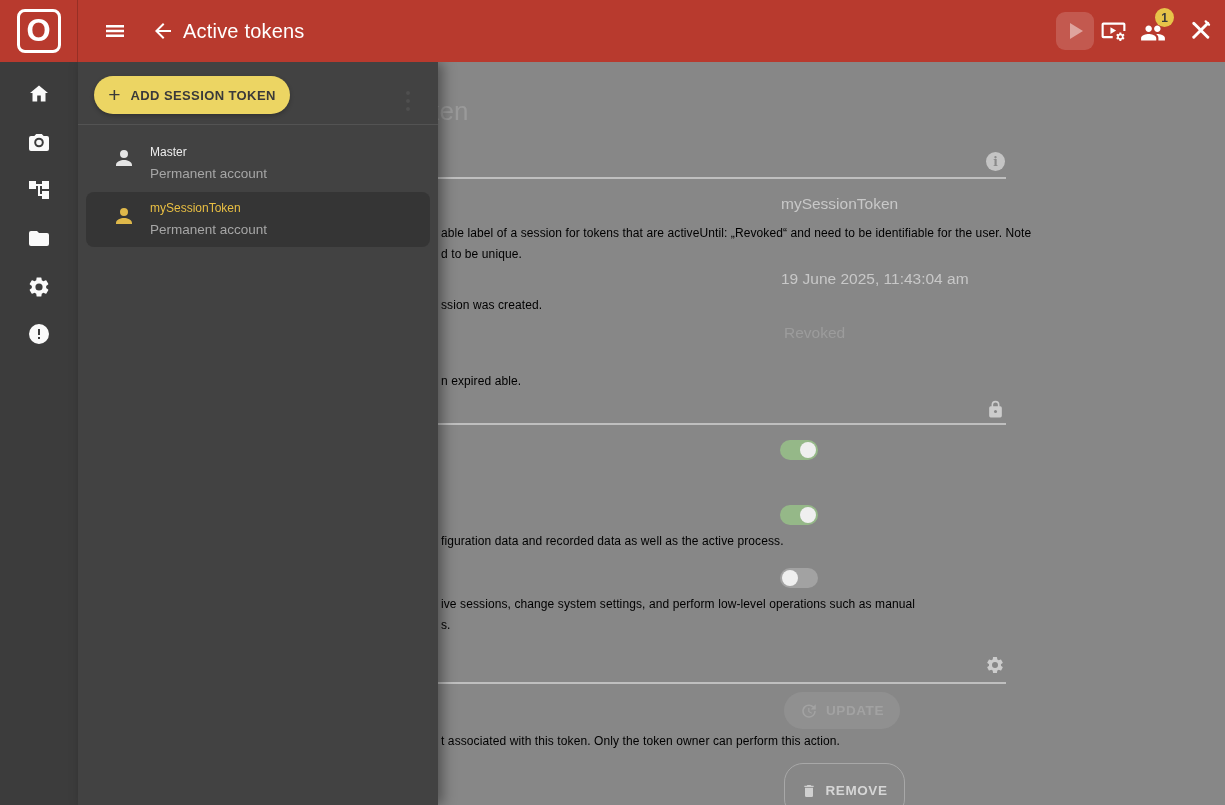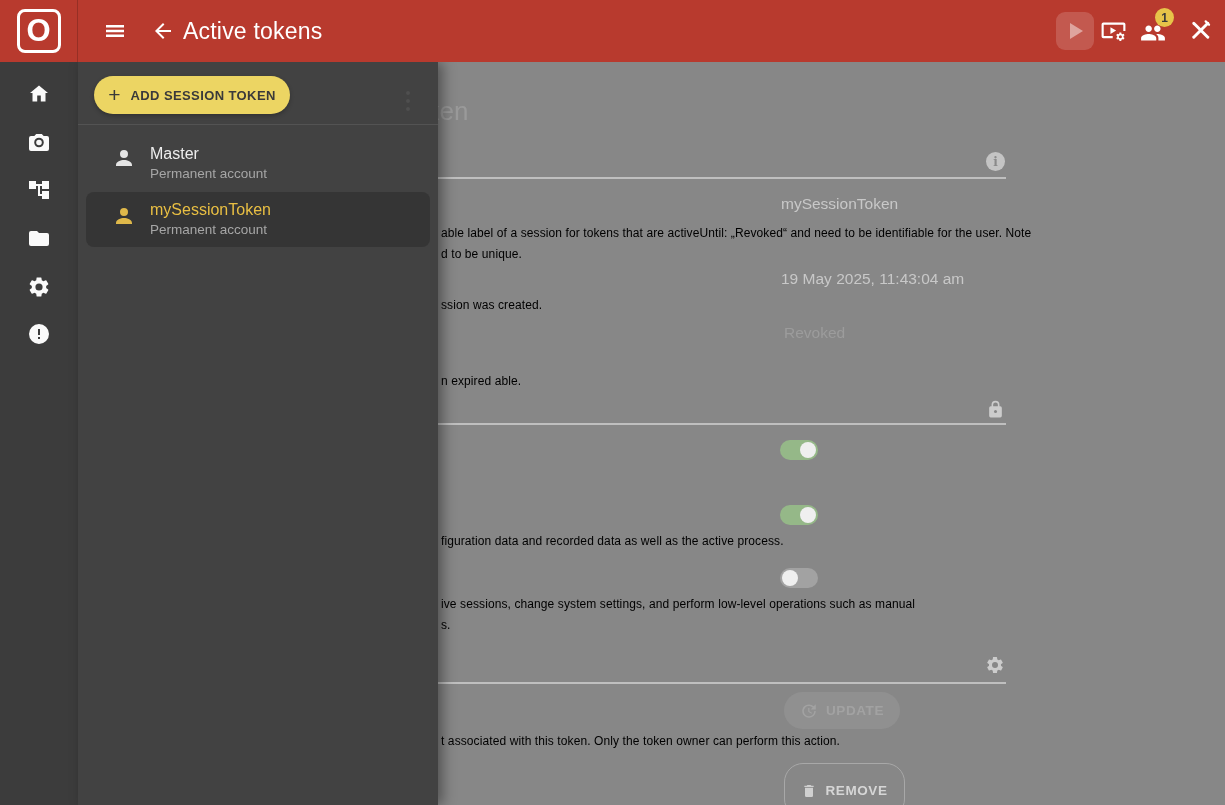--- a/index.html
+++ b/index.html
@@ -11,41 +11,41 @@
   }
   svg{display:block}
   
   .header{position:absolute;left:0;top:0;width:1225px;height:62px;background:#b83a2e;z-index:50;display:flex;align-items:center;}
   .logo-block{position:absolute;left:0;top:0;width:78px;height:62px;display:flex;align-items:center;justify-content:center;border-right:1px solid rgba(0,0,0,0.18);}
   .logo-box{width:44px;height:44px;border:3px solid #fff;border-radius:8px;display:flex;align-items:center;justify-content:center;}
   .logo-box span{color:#fff;font-size:31px;font-weight:bold;line-height:1;transform:translatey(-1px);}
   .hd-icon{color:#fff;cursor:pointer;}
   .hamburger{position:absolute;left:103px;top:19px;}
   .back{position:absolute;left:151px;top:19px;}
-  .hd-title{position:absolute;left:183px;top:0;height:62px;display:flex;align-items:center;color:#fff;font-size:23px;letter-spacing:.2px;}
+  .hd-title{position:absolute;left:183px;top:0;height:62px;display:flex;align-items:center;color:#fff;font-size:20px;letter-spacing:.2px;}
   .play-btn{position:absolute;left:1056px;top:12px;width:38px;height:38px;border-radius:9px;background:rgba(255,255,255,0.16);display:flex;align-items:center;justify-content:center;}
   .play-tri{width:0;height:0;border-left:13px solid rgba(255,255,255,0.45);border-top:8px solid transparent;border-bottom:8px solid transparent;margin-left:3px;}
   .screencast{position:absolute;left:1100px;top:18px;}
   .people{position:absolute;left:1140px;top:20px;}
   .badge{position:absolute;left:1155px;top:8px;width:19px;height:19px;border-radius:50%;background:#e7c449;color:#3a3a3a;font-size:12px;font-weight:bold;display:flex;align-items:center;justify-content:center;}
   .tools{position:absolute;left:1187px;top:17px;}
   
   .sidebar{position:absolute;left:0;top:62px;width:78px;height:743px;background:#3c3c3c;z-index:30;}
   .sb-item{position:absolute;left:27px;width:24px;height:24px;color:#fafafa;cursor:pointer;}
   
   .drawer{position:absolute;left:78px;top:62px;width:360px;height:743px;background:#424242;z-index:40;box-shadow:5px 0 12px rgba(0,0,0,0.38);}
   .add-btn{position:absolute;left:16px;top:14px;width:196px;height:38px;border-radius:19px;background:#ecd563;display:flex;align-items:center;justify-content:center;gap:10px;color:#3a3a3a;cursor:pointer;box-shadow:0 2px 4px rgba(0,0,0,0.25);}
   .add-btn .plus{font-size:21px;font-weight:400;line-height:1;transform:translateY(-1px);}
   .add-btn .lbl{font-size:13px;font-weight:bold;letter-spacing:.4px;}
   .kebab{position:absolute;left:322px;top:22px;width:16px;height:34px;display:flex;flex-direction:column;align-items:center;justify-content:center;gap:4px;cursor:pointer;}
   .kebab i{width:4px;height:4px;border-radius:50%;background:#4f4f4f;}
   .drawer-divider{position:absolute;left:0;top:62px;width:360px;height:1px;background:rgba(255,255,255,0.09);}
   .tok-item{position:absolute;left:0;width:360px;cursor:pointer;}
   .tok-item .avatar{position:absolute;left:34px;width:24px;height:24px;color:#e4e4e4;}
-  .tok-item .t-name{position:absolute;left:72px;font-size:16px;color:#ededed;}
+  .tok-item .t-name{position:absolute;left:72px;font-size:12px;color:#ededed;}
   .tok-item .t-sub{position:absolute;left:72px;font-size:13.5px;color:#a6a6a6;}
   .tok-sel-bg{position:absolute;left:8px;top:130px;width:344px;height:55px;border-radius:8px;background:#353535;}
   .tok-item.selected .t-name{color:#e9bf43;}
   .tok-item.selected .avatar{color:#dfb84a;}
   
   .main{position:absolute;inset:0;z-index:10;background:#878787;}
   .detail-heading{position:absolute;left:272px;top:96px;font-size:26px;color:#9a9a9a;white-space:nowrap;}
   .underline{position:absolute;left:300px;width:706px;height:2px;background:#bfbfbf;}
   .fval{position:absolute;left:781px;font-size:15.5px;color:#c8c8c8;white-space:nowrap;}
   .fval.faint{color:#9c9c9c;}
@@ -73,21 +73,21 @@
 
     <div class="info-circle">
         <span>i</span>
       </div>
     <div class="underline" style="top:177px"></div>
 
     <div class="fval" style="top:195px">mySessionToken</div>
     <div class="helper" style="top:226px">able label of a session for tokens that are activeUntil: „Revoked“ and need to be identifiable for the user. Note</div>
     <div class="helper" style="top:247px">d to be unique.</div>
 
-    <div class="fval" style="top:270px">19 May 2025, 11:43:04 am</div>
+    <div class="fval" style="top:270px">19 June 2025, 11:43:04 am</div>
     <div class="helper" style="top:298px">ssion was created.</div>
 
     <div class="fval faint" style="left:784px;top:324px">Revoked</div>
     <div class="helper" style="top:374px">n expired able.</div>
 
     <div class="suffix-icon" style="left:986px;top:400px">
       <svg width="19" height="19" viewBox="0 0 24 24" fill="currentColor">
           <path d="M18 8h-1V6A5 5 0 0 0 7 6v2H6a2 2 0 0 0-2 2v10a2 2 0 0 0 2 2h12a2 2 0 0 0 2-2V10a2 2 0 0 0-2-2zM9 6a3 3 0 0 1 6 0v2H9V6z"></path>
           <circle cx="12" cy="14.5" r="1.9" fill="#878787"></circle>
         </svg>

